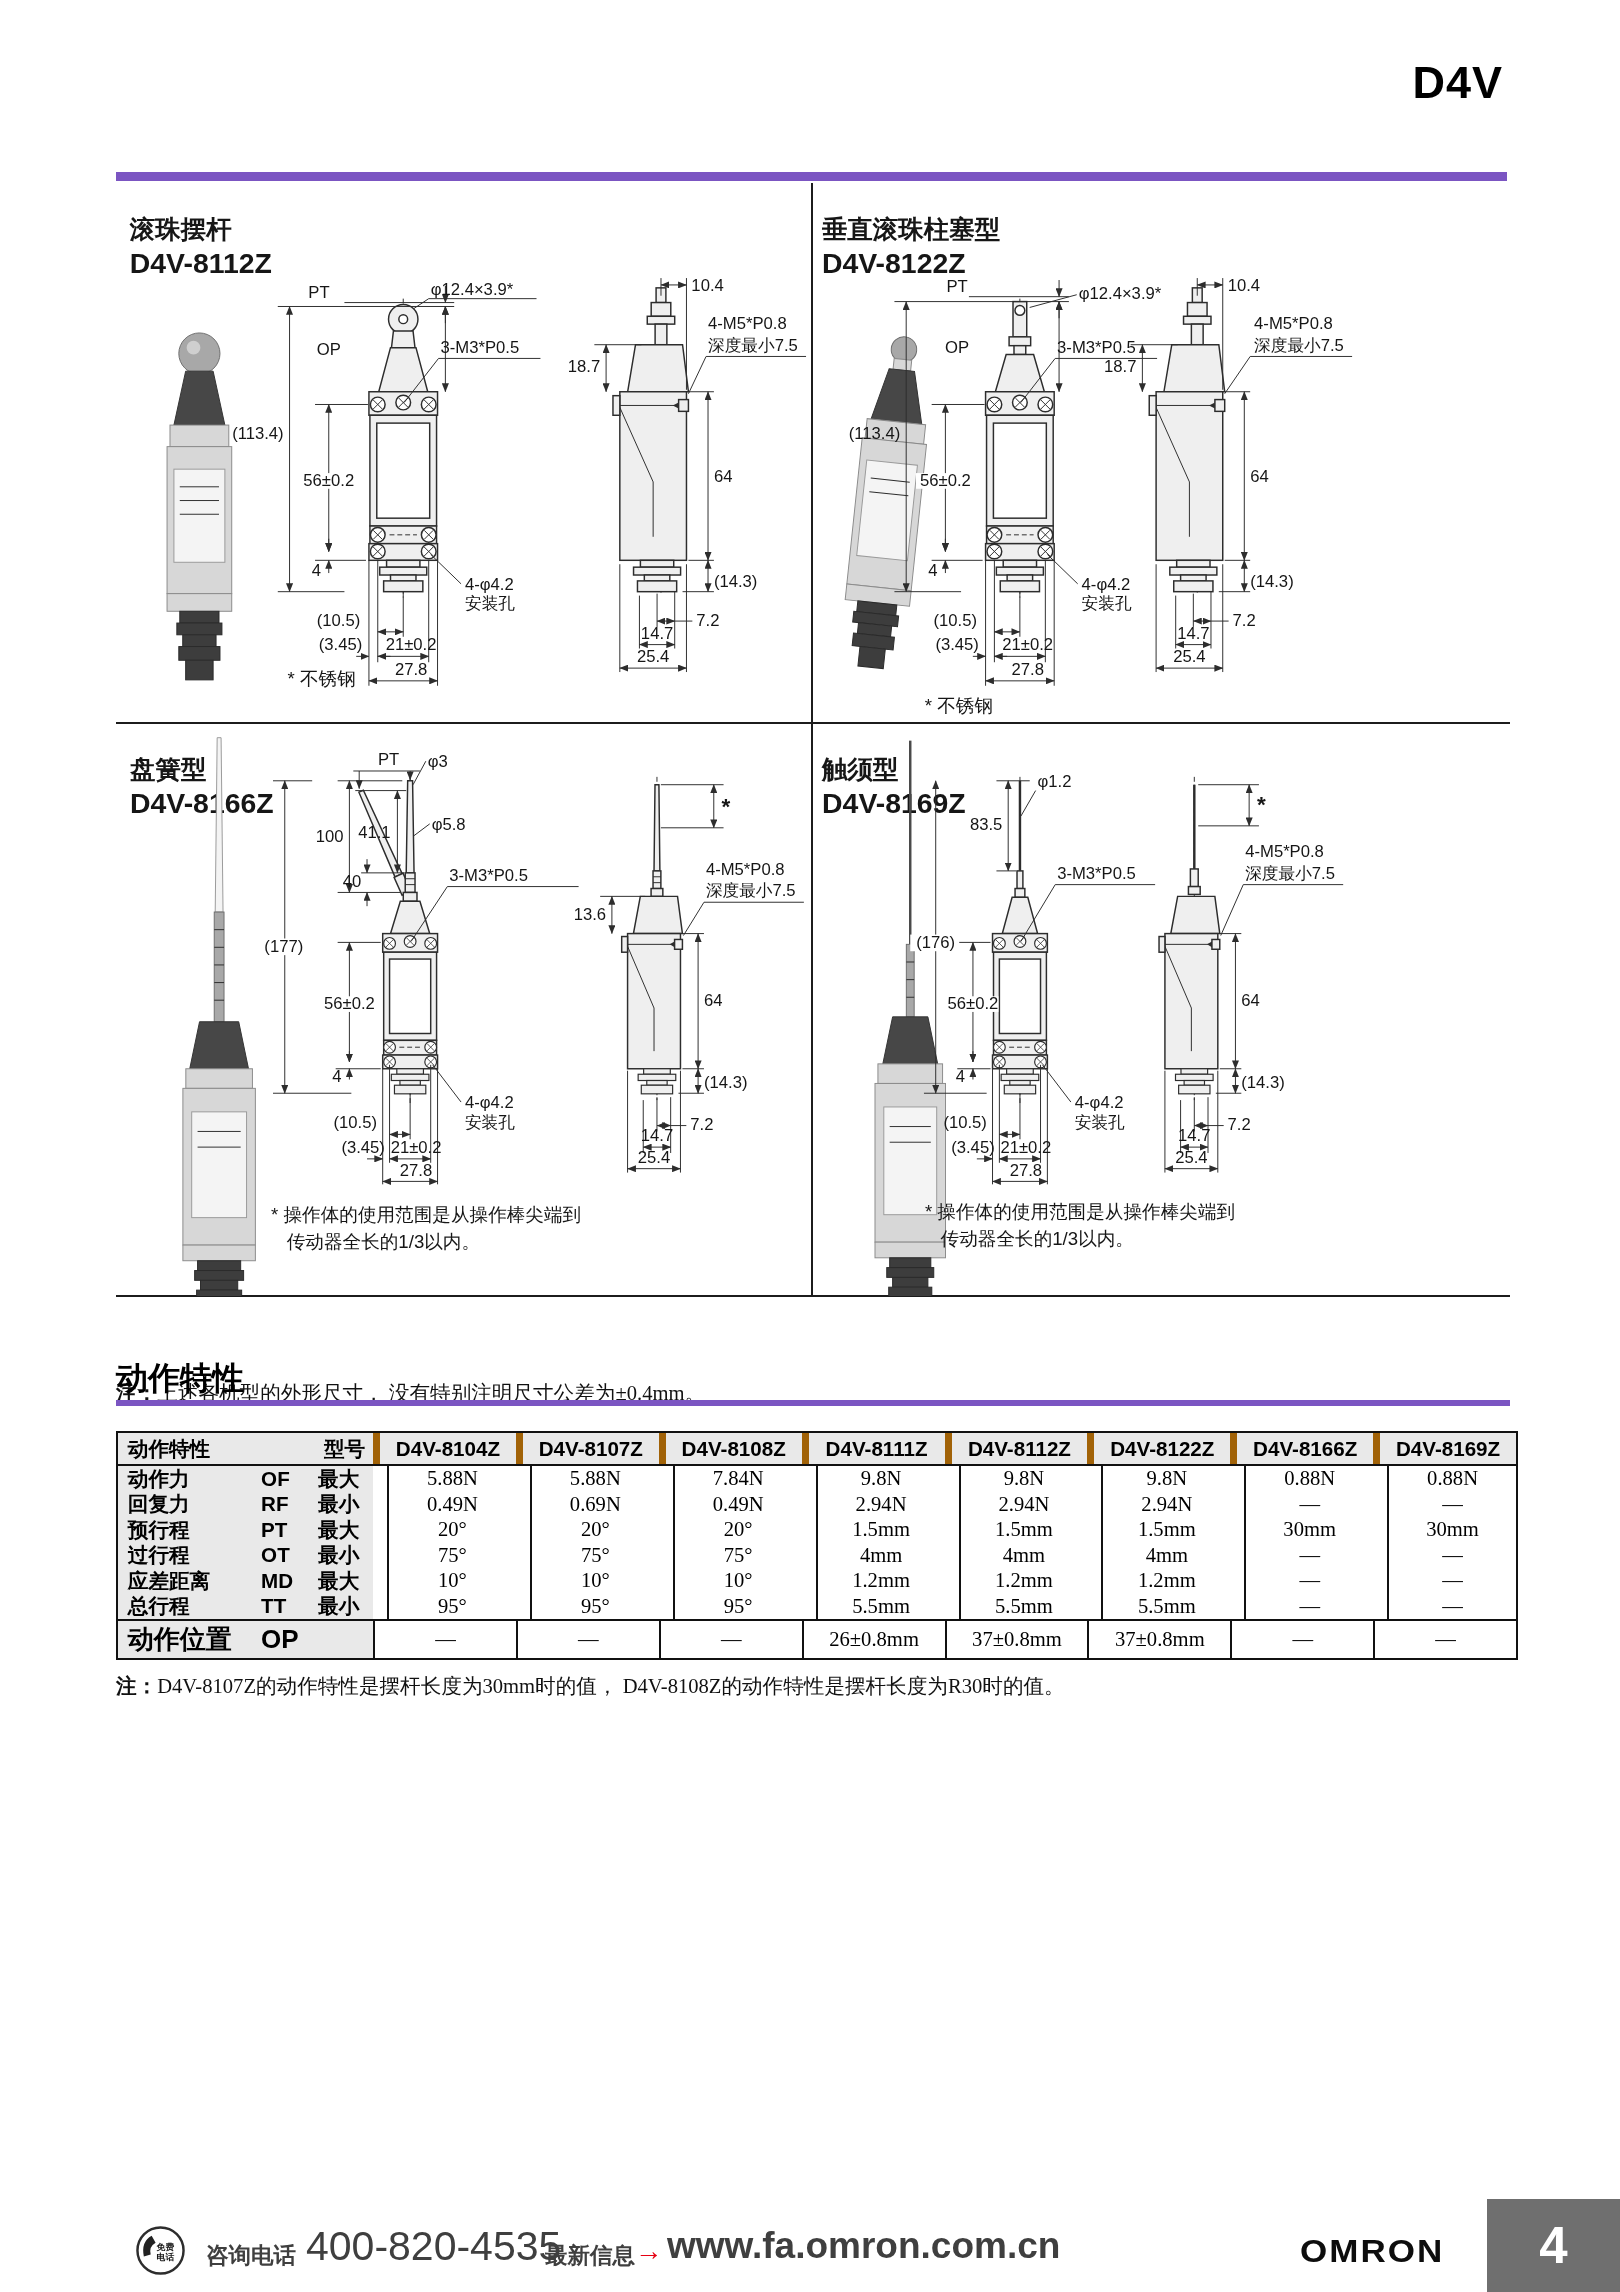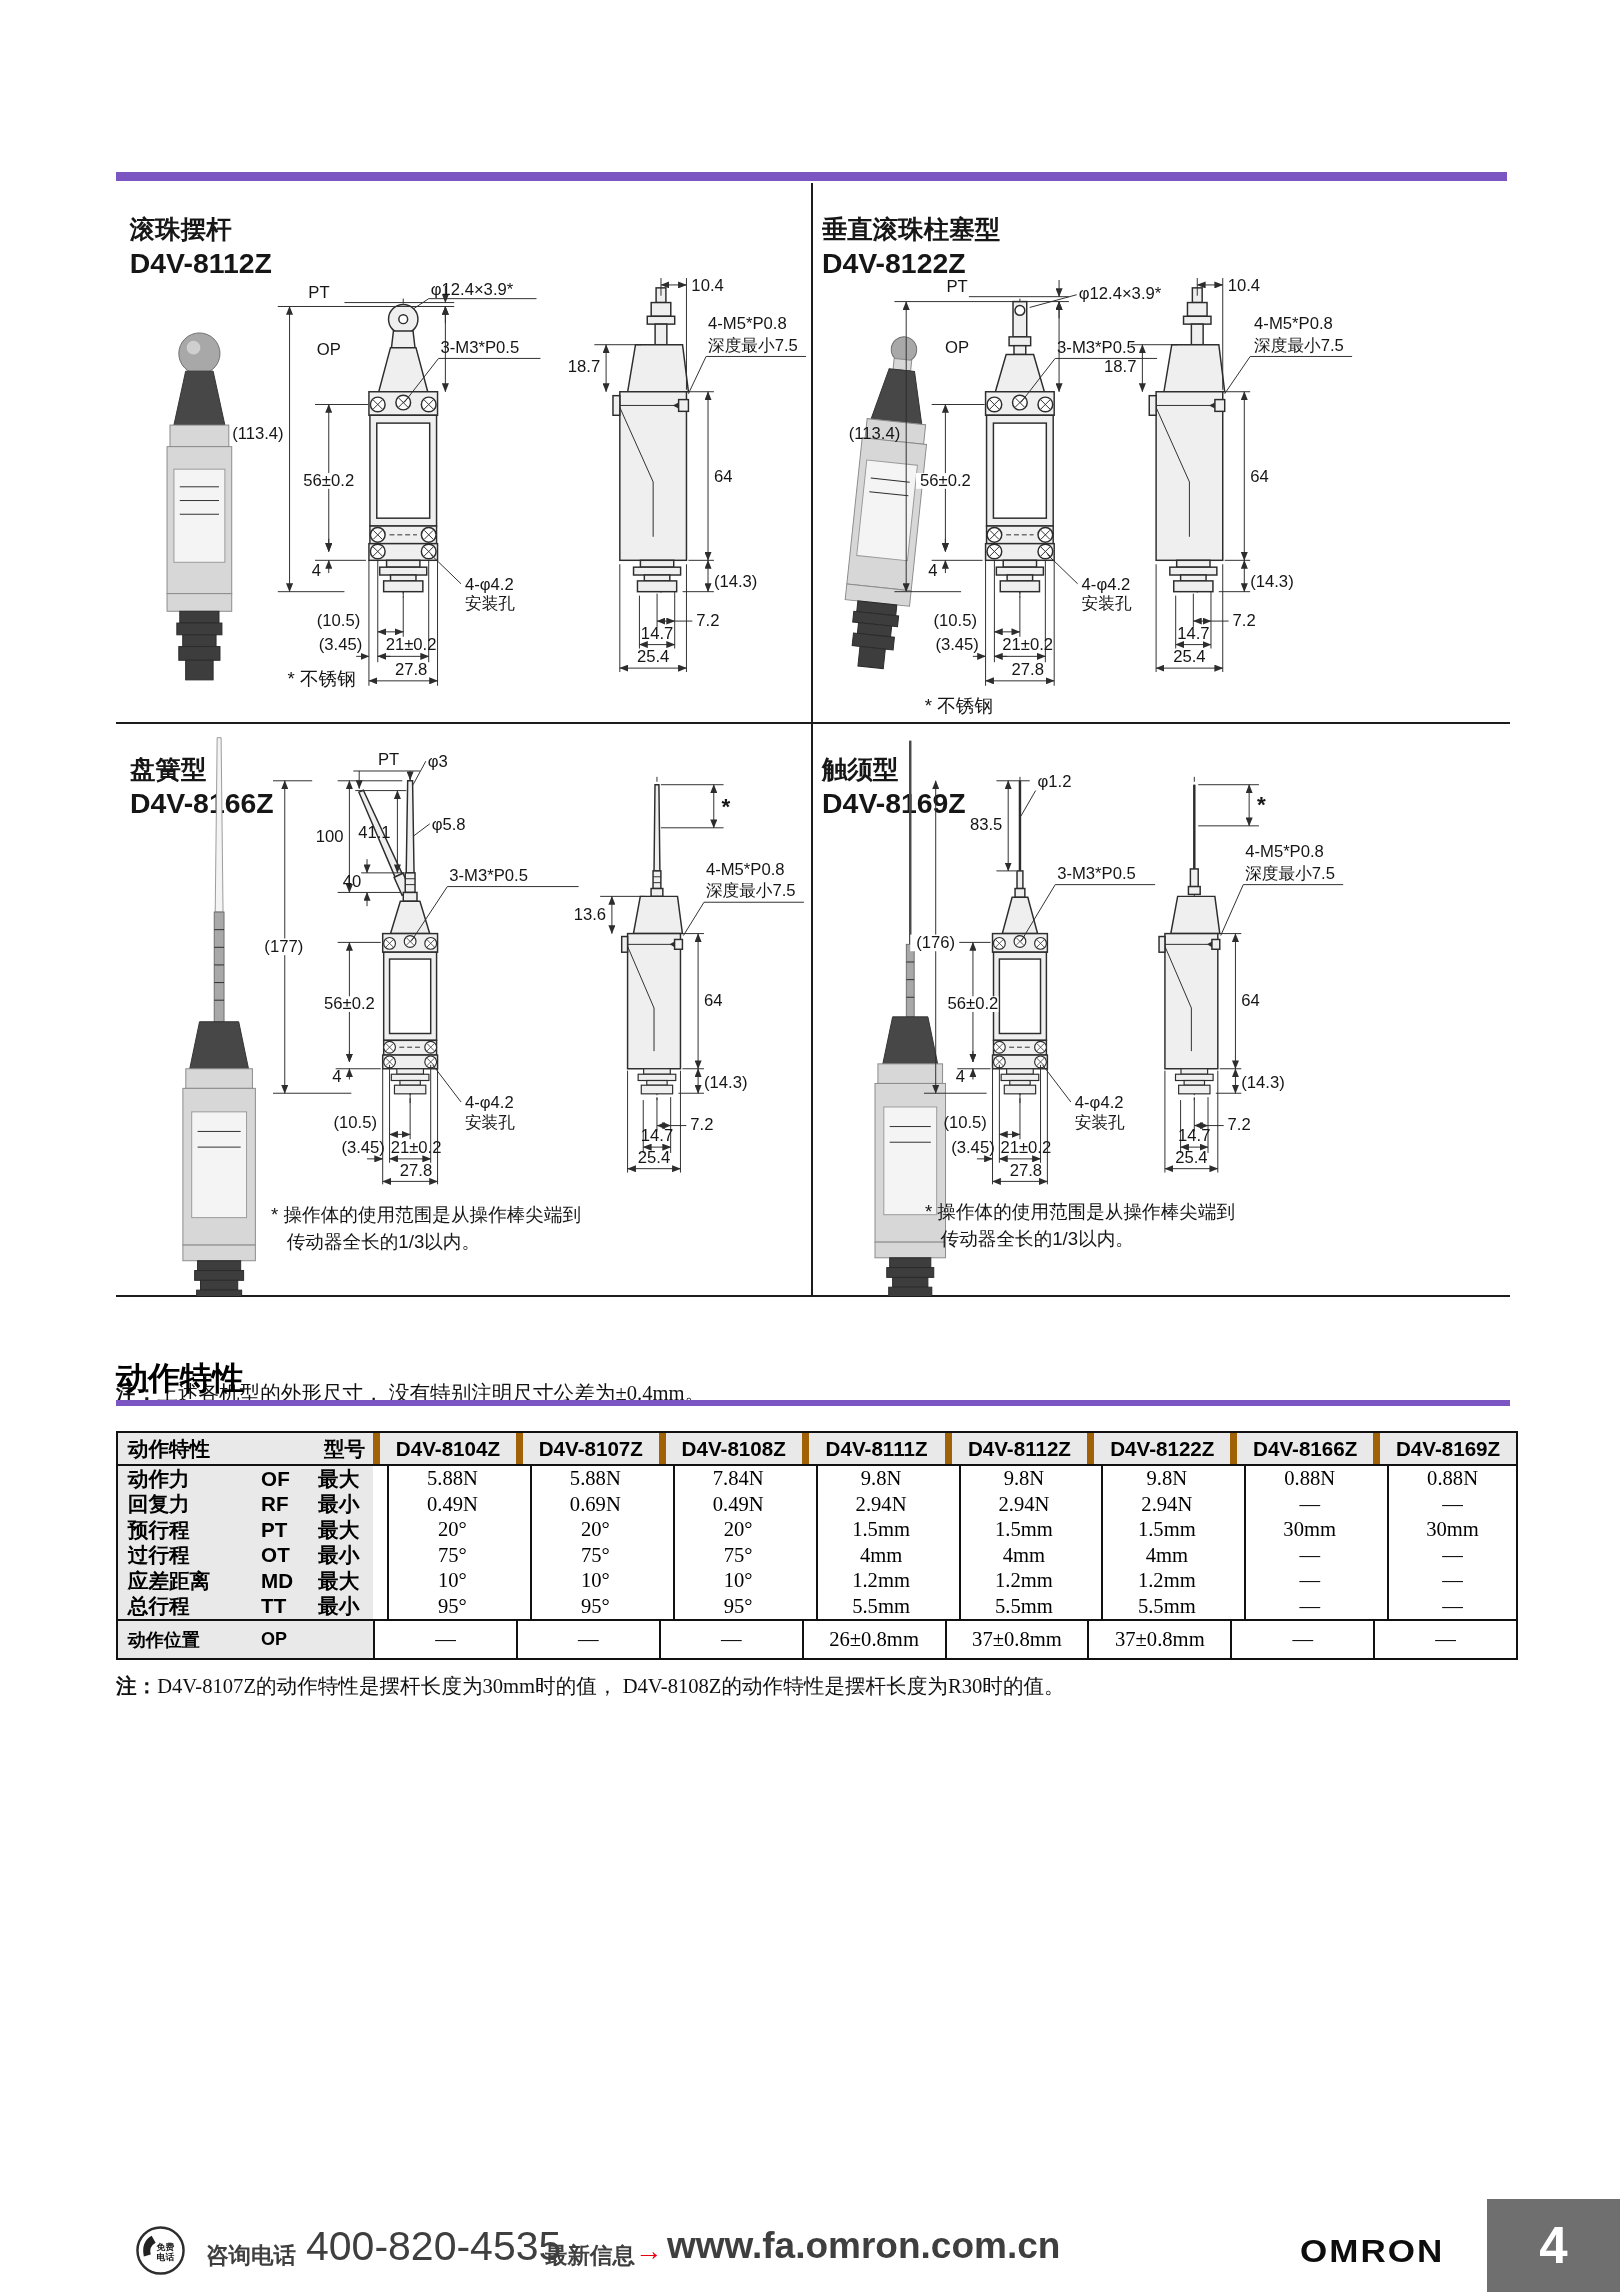--- a/index.html
+++ b/index.html
@@ -49,21 +49,21 @@
   .lrow{height:25.5px;display:flex;align-items:center;padding:0 5.9px 0 9.8px;
         font-weight:bold;font-size:20.6px;}
   .lrow .nm{flex:1;}
   .lrow .cd{width:57px;}
   .lrow .lm{width:49px;}
   .vcol{border-left:2px solid #111;}
   .vcell{height:25.5px;display:flex;align-items:center;justify-content:center;
          font-family:"Liberation Serif",serif;font-size:20.6px;}
   .oprow .lblcol{height:37px;}
   .o-l{height:37px;display:flex;align-items:center;padding:0 5.9px 0 9.8px;
-       font-weight:bold;font-size:18px;}
+       font-weight:bold;font-size:26px;}
   .o-l .nm{flex:1;}
   .o-l .cd{width:106px;}
   .o-v{border-left:2px solid #111;height:37px;display:flex;align-items:center;
        justify-content:center;font-family:"Liberation Serif",serif;font-size:20.6px;}
   
   .footer{position:absolute;left:0;top:2196px;width:1620px;height:97px;padding-left:20px;}
   .f-icon{position:absolute;left:135px;top:29px;}
   .f-consult{position:absolute;left:206px;top:44px;font-size:22.5px;font-weight:bold;color:#3f3f3f;}
   .f-phone{position:absolute;left:306px;top:27.4px;font-size:41px;font-weight:normal;color:#3f3f3f;}
   .f-latest{position:absolute;left:545px;top:44px;font-size:22.5px;font-weight:bold;color:#3f3f3f;}
@@ -92,20 +92,21 @@
         </g>
       <g id="stubS">
           <rect x="-17" y="0" width="34" height="7" class="fill"></rect>
         <rect x="-24" y="7" width="48" height="8" class="fill"></rect>
         <rect x="-13" y="15" width="26" height="6" class="fill"></rect>
         <rect x="-20" y="21" width="40" height="11" class="fill"></rect>
         </g>
     </defs>
   </svg>
 
+  <div class="doc-title">D4V</div>
   <div class="purple-bar"></div>
   <div class="vdiv"></div>
   <div class="hdiv"></div>
   <div class="bdiv"></div>
 
   <div class="quad" style="left:116px;top:183px">
   <svg width="696" height="540" viewBox="0 0 710 551">
     <text x="14" y="56" class="t2">滚珠摆杆</text>
     <text x="14" y="92" class="t3">D4V-8112Z</text>
 

